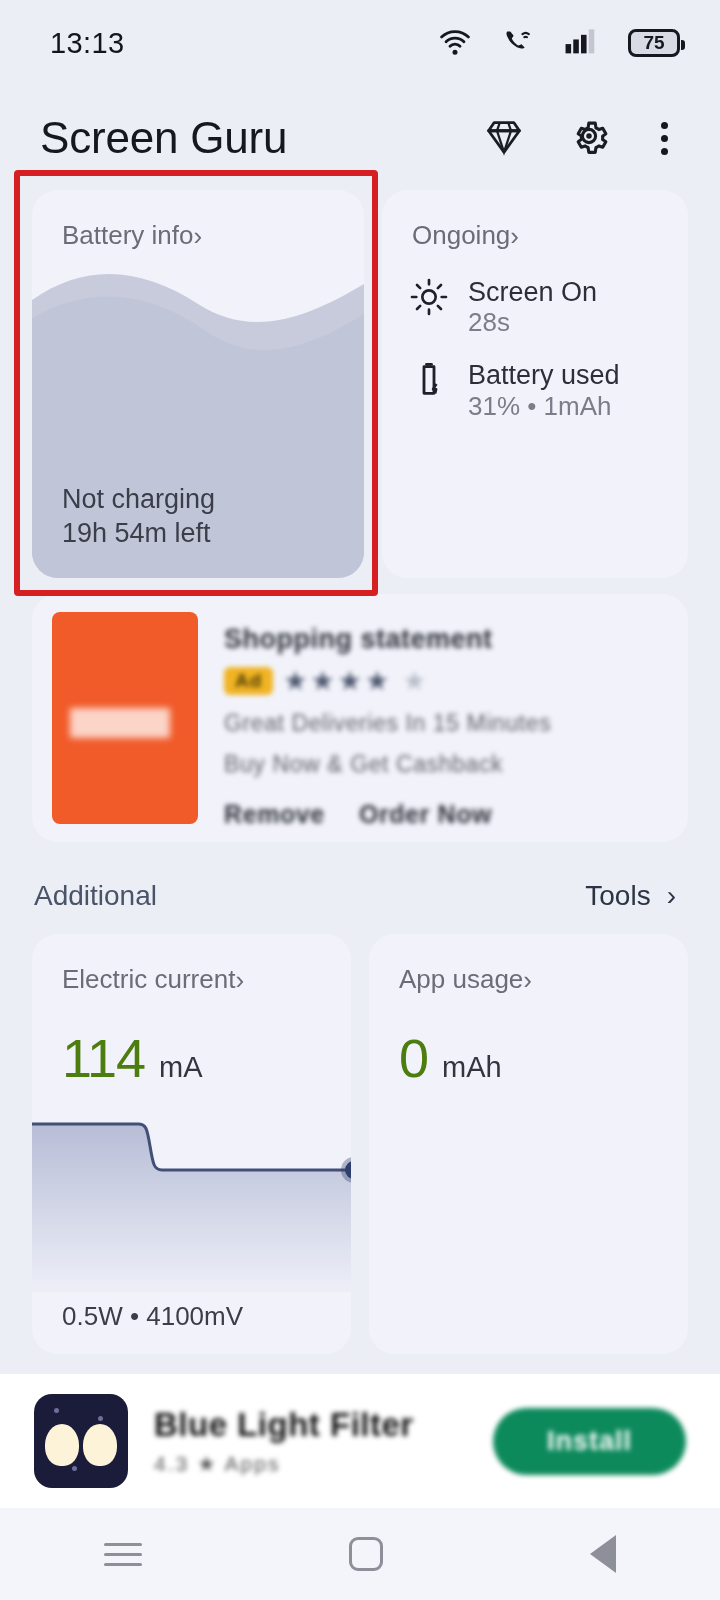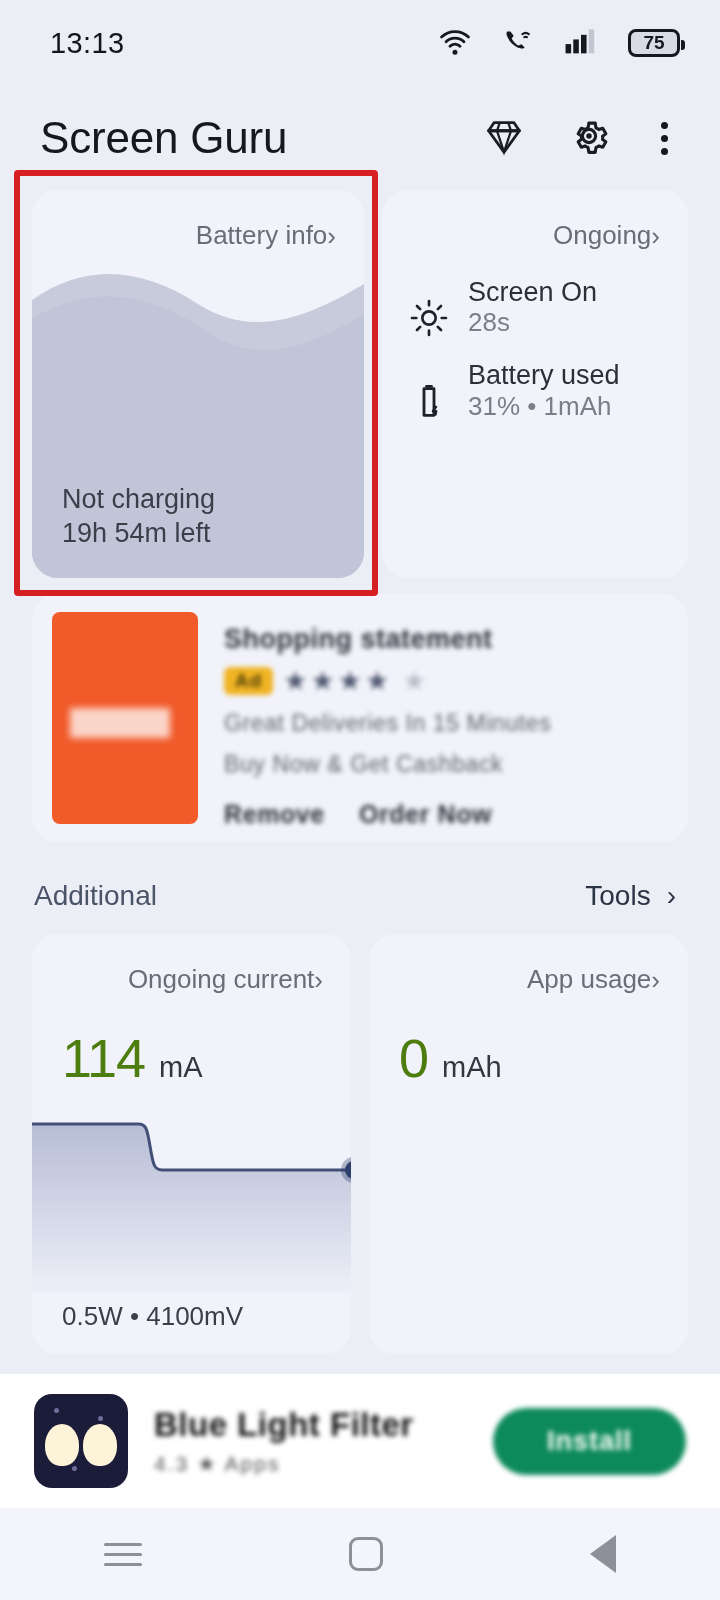--- a/index.html
+++ b/index.html
@@ -39,21 +39,21 @@
   .dots { display: flex; flex-direction: column; gap: 6px; align-items: center; padding: 4px 8px; }
   .dots i { width: 7px; height: 7px; border-radius: 50%; background: #16181f; display: block; }
 
   
   .content { padding: 0 32px; }
   .row { display: flex; gap: 18px; }
   .card {
     background: #f2f3fa; border-radius: 26px; position: relative; overflow: hidden;
   }
   .card-head {
-    display: flex; align-items: center; justify-content: flex-end;
+    display: flex; align-items: center; justify-content: flex-start;
     padding: 30px 28px 0 30px;
   }
   .card-title { font-size: 26px; color: #6a6d78; }
   .chev { font-size: 26px; color: #6a6d78; line-height: 1; }
 
   
   .battery-wrap { position: relative; width: 332px; }
   .highlight {
     position: absolute; left: -18px; top: -20px; right: -14px; bottom: -18px;
     border: 6px solid #d61f22; border-radius: 4px; pointer-events: none; z-index: 5;
@@ -65,21 +65,21 @@
     font-size: 54px; color: #3b3e49; letter-spacing: -1px;
   }
   .battery-card .foot {
     position: absolute; left: 30px; bottom: 27px; line-height: 1.28;
   }
   .battery-card .foot div { font-size: 27px; color: #3b3e49; }
 
   
   .ongoing-card { width: 322px; height: 388px; }
   .ongoing-list { padding: 26px 20px 0 26px; display: flex; flex-direction: column; gap: 22px; }
-  .og-row { display: flex; align-items: flex-end; gap: 18px; }
+  .og-row { display: flex; align-items: flex-start; gap: 18px; }
   .og-ico { width: 42px; display: flex; justify-content: center; align-items: center; flex: 0 0 42px; }
   .og-text .t { font-size: 27px; color: #2c2f38; line-height: 1.12; }
   .og-text .s { font-size: 26px; color: #7b7e89; line-height: 1.2; }
 
   
   .ad-card {
     margin-top: 16px; width: 656px; height: 248px; background: #f2f3fa;
     border-radius: 26px; display: flex; padding: 18px 20px; gap: 26px;
   }
   .ad-thumb {
@@ -304,21 +304,21 @@
       <span class="right">
         <span>Tools</span>
         <span>›</span>
       </span>
     </div>
 
     <div class="tools-row">
 
       <div class="card tool-card">
         <div class="card-head">
-          <span class="card-title">Ongoing current</span>
+          <span class="card-title">Electric current</span>
           <span class="chev">›</span>
         </div>
         <div class="tool-val">
           <span class="num">114</span>
           <span class="unit">mA</span>
         </div>
         <div class="chart-holder">
           <svg width="326" height="190" viewBox="0 0 326 190" preserveAspectRatio="none">
             <defs>
               <linearGradient id="g1" x1="0" y1="0" x2="0" y2="1">

